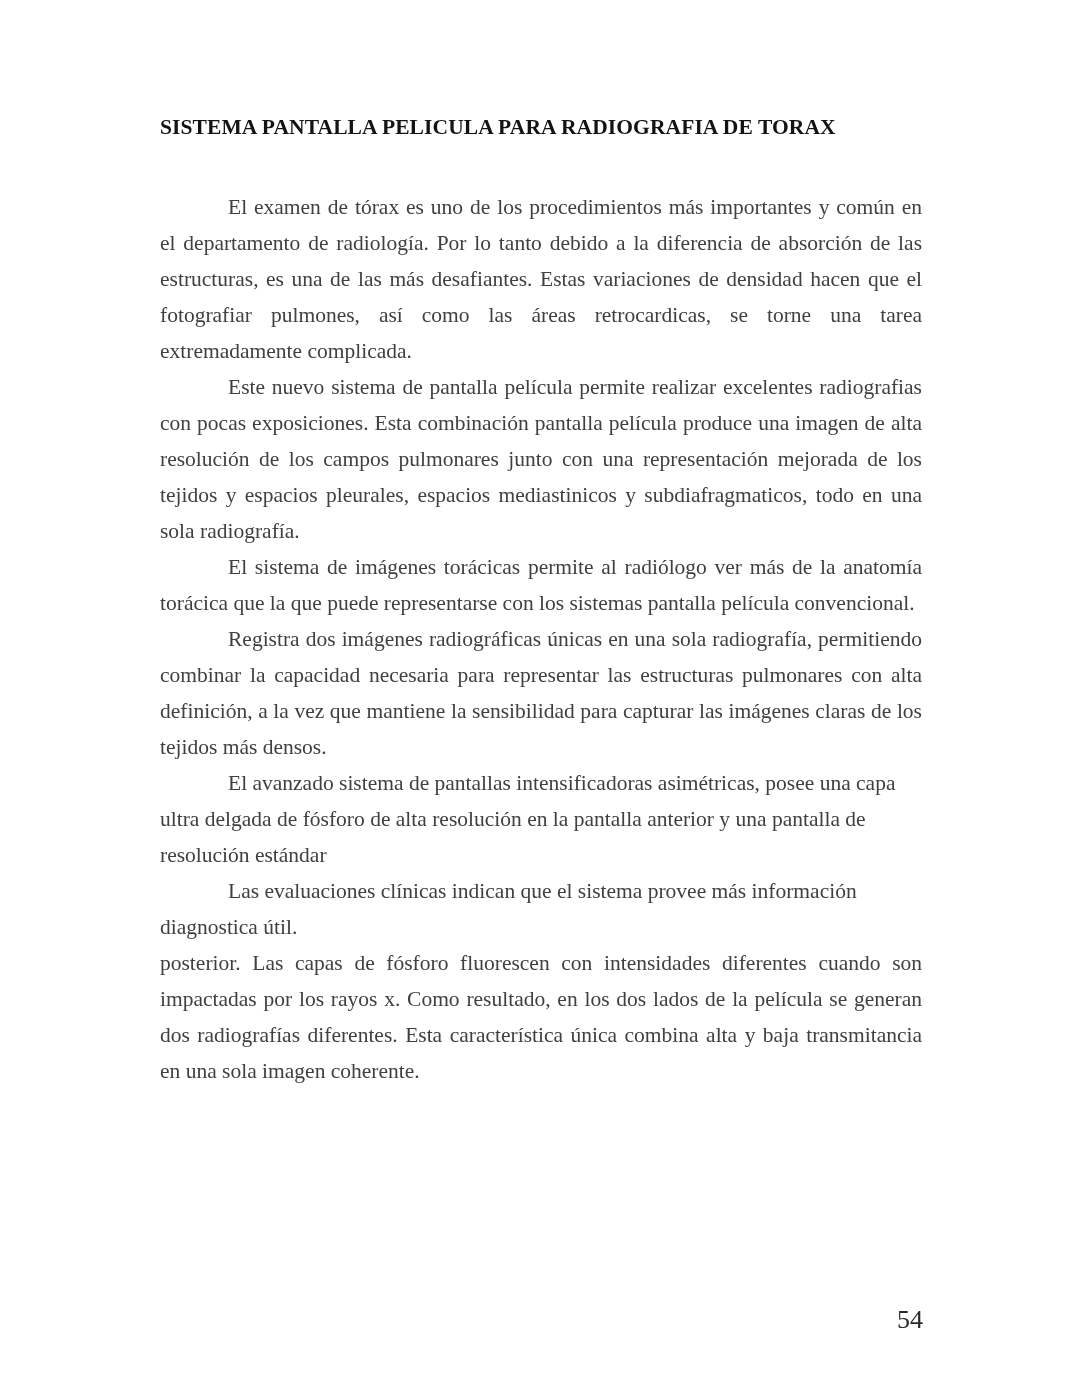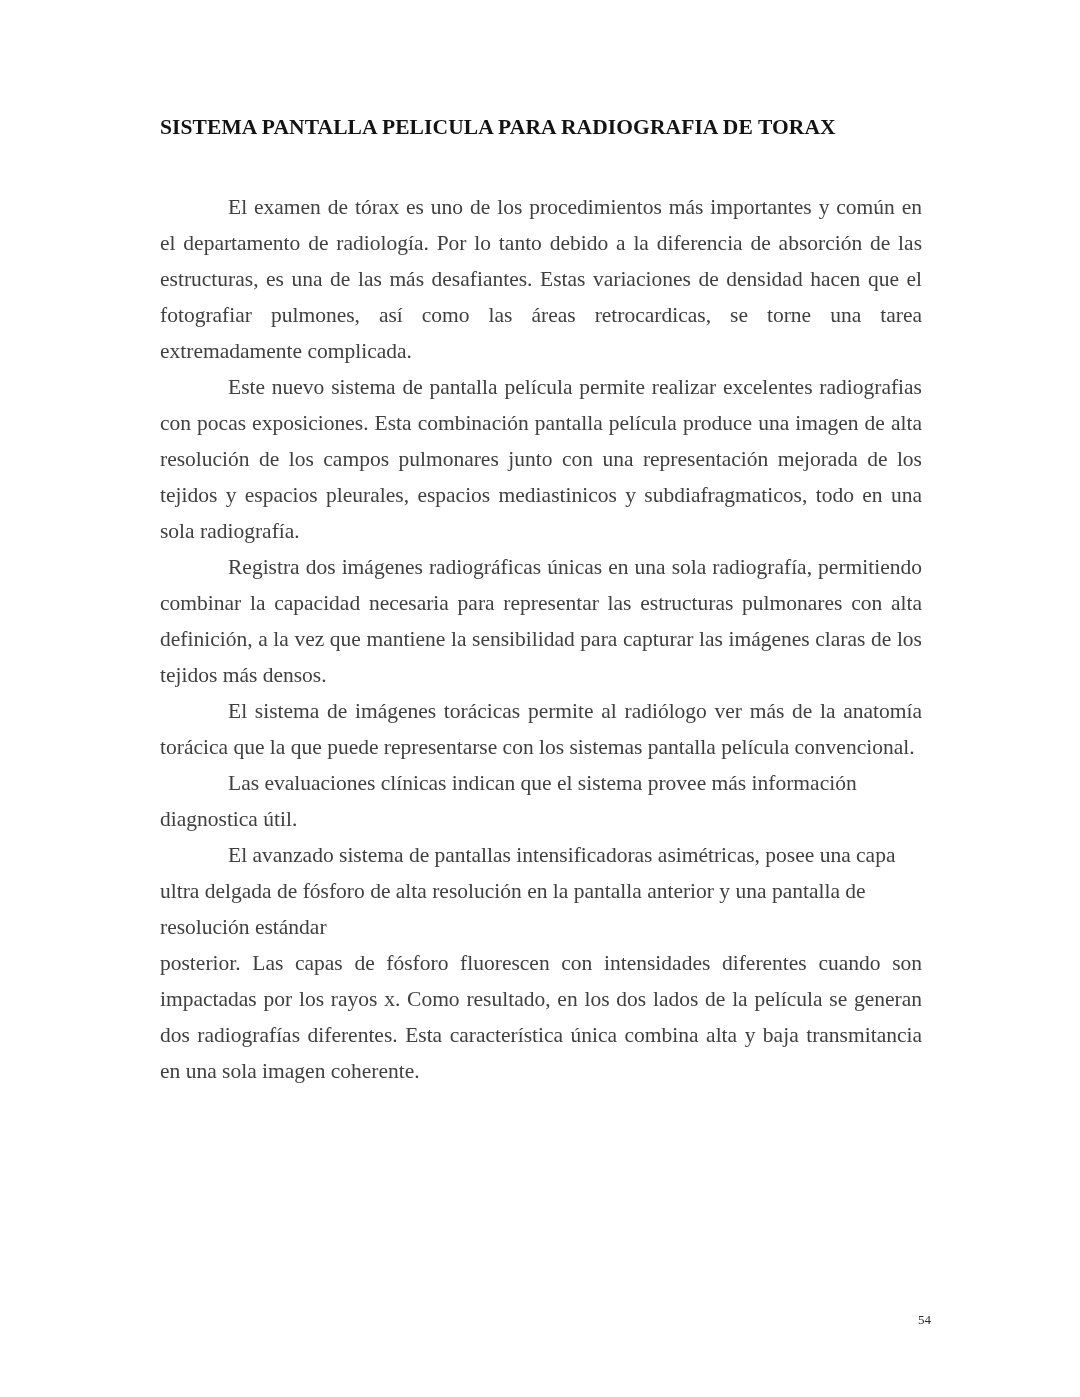--- a/index.html
+++ b/index.html
@@ -52,49 +52,48 @@
   }
   
   .gap-title  { height: 47px; }
 
   .page-number {
     position: absolute;
     left: 0;
     top: 1308px;
     width: 923px;
     text-align: right;
-    font-size: 13px;
+    font-size: 26px;
     line-height: 24px;
     color: #2a2a2a;
     font-family: "Liberation Serif", "DejaVu Serif", serif;
-    margin-left: 8px;
   }
 </style>
 </head>
 <body>
 
 <div class="page">
 
   <div class="content">
 
     <h1 class="doc-title">SISTEMA PANTALLA PELICULA PARA RADIOGRAFIA DE TORAX</h1>
 
     <div class="gap-title"></div>
 
     <p class="para"><span class="indent"></span><span>El examen de tórax es uno de los procedimientos más importantes y común en el departamento de radiología. Por lo tanto debido a la diferencia de absorción de las  estructuras, es una de las más desafiantes. Estas variaciones de densidad hacen que el fotografiar pulmones, así como las áreas retrocardicas, se torne una tarea extremadamente complicada.</span></p>
 
     <p class="para"><span class="indent"></span><span>Este nuevo sistema de pantalla película permite realizar excelentes radiografias con pocas exposiciones. Esta combinación pantalla película produce una imagen de alta resolución de los campos pulmonares junto con una representación mejorada de los tejidos y espacios pleurales, espacios mediastinicos y subdiafragmaticos, todo en una sola radiografía.</span></p>
 
+    <p class="para"><span class="indent"></span><span>El sistema de imágenes torácicas permite al radiólogo ver más de la anatomía torácica que la que puede representarse con los sistemas pantalla película convencional.</span></p>
+
     <p class="para"><span class="indent"></span><span>Registra dos imágenes radiográficas únicas en una sola radiografía, permitiendo combinar la capacidad necesaria para representar las estructuras pulmonares con alta definición, a la vez que mantiene la sensibilidad para capturar las imágenes claras de los tejidos más densos.</span></p>
 
-    <p class="para"><span class="indent"></span><span>El sistema de imágenes torácicas permite al radiólogo ver más de la anatomía torácica que la que puede representarse con los sistemas pantalla película convencional.</span></p>
+    <p class="para flush"><span class="indent"></span><span>El avanzado sistema de pantallas intensificadoras asimétricas, posee una capa ultra delgada de fósforo de alta resolución en la pantalla anterior y una pantalla de resolución estándar</span></p>
 
     <p class="para flush"><span class="indent"></span><span>Las evaluaciones clínicas indican que el sistema provee más información diagnostica útil.</span></p>
-
-    <p class="para flush"><span class="indent"></span><span>El avanzado sistema de pantallas intensificadoras asimétricas, posee una capa ultra delgada de fósforo de alta resolución en la pantalla anterior y una pantalla de resolución estándar</span></p>
 
     <p class="para"><span>posterior. Las capas de fósforo fluorescen con intensidades diferentes cuando son impactadas por los rayos x. Como resultado, en los dos lados de la película se generan dos radiografías diferentes. Esta característica única combina alta y baja transmitancia en una sola imagen coherente.</span></p>
 
   </div>
 
   <div class="page-number">54</div>
 
 </div>
 
 </body></html>

